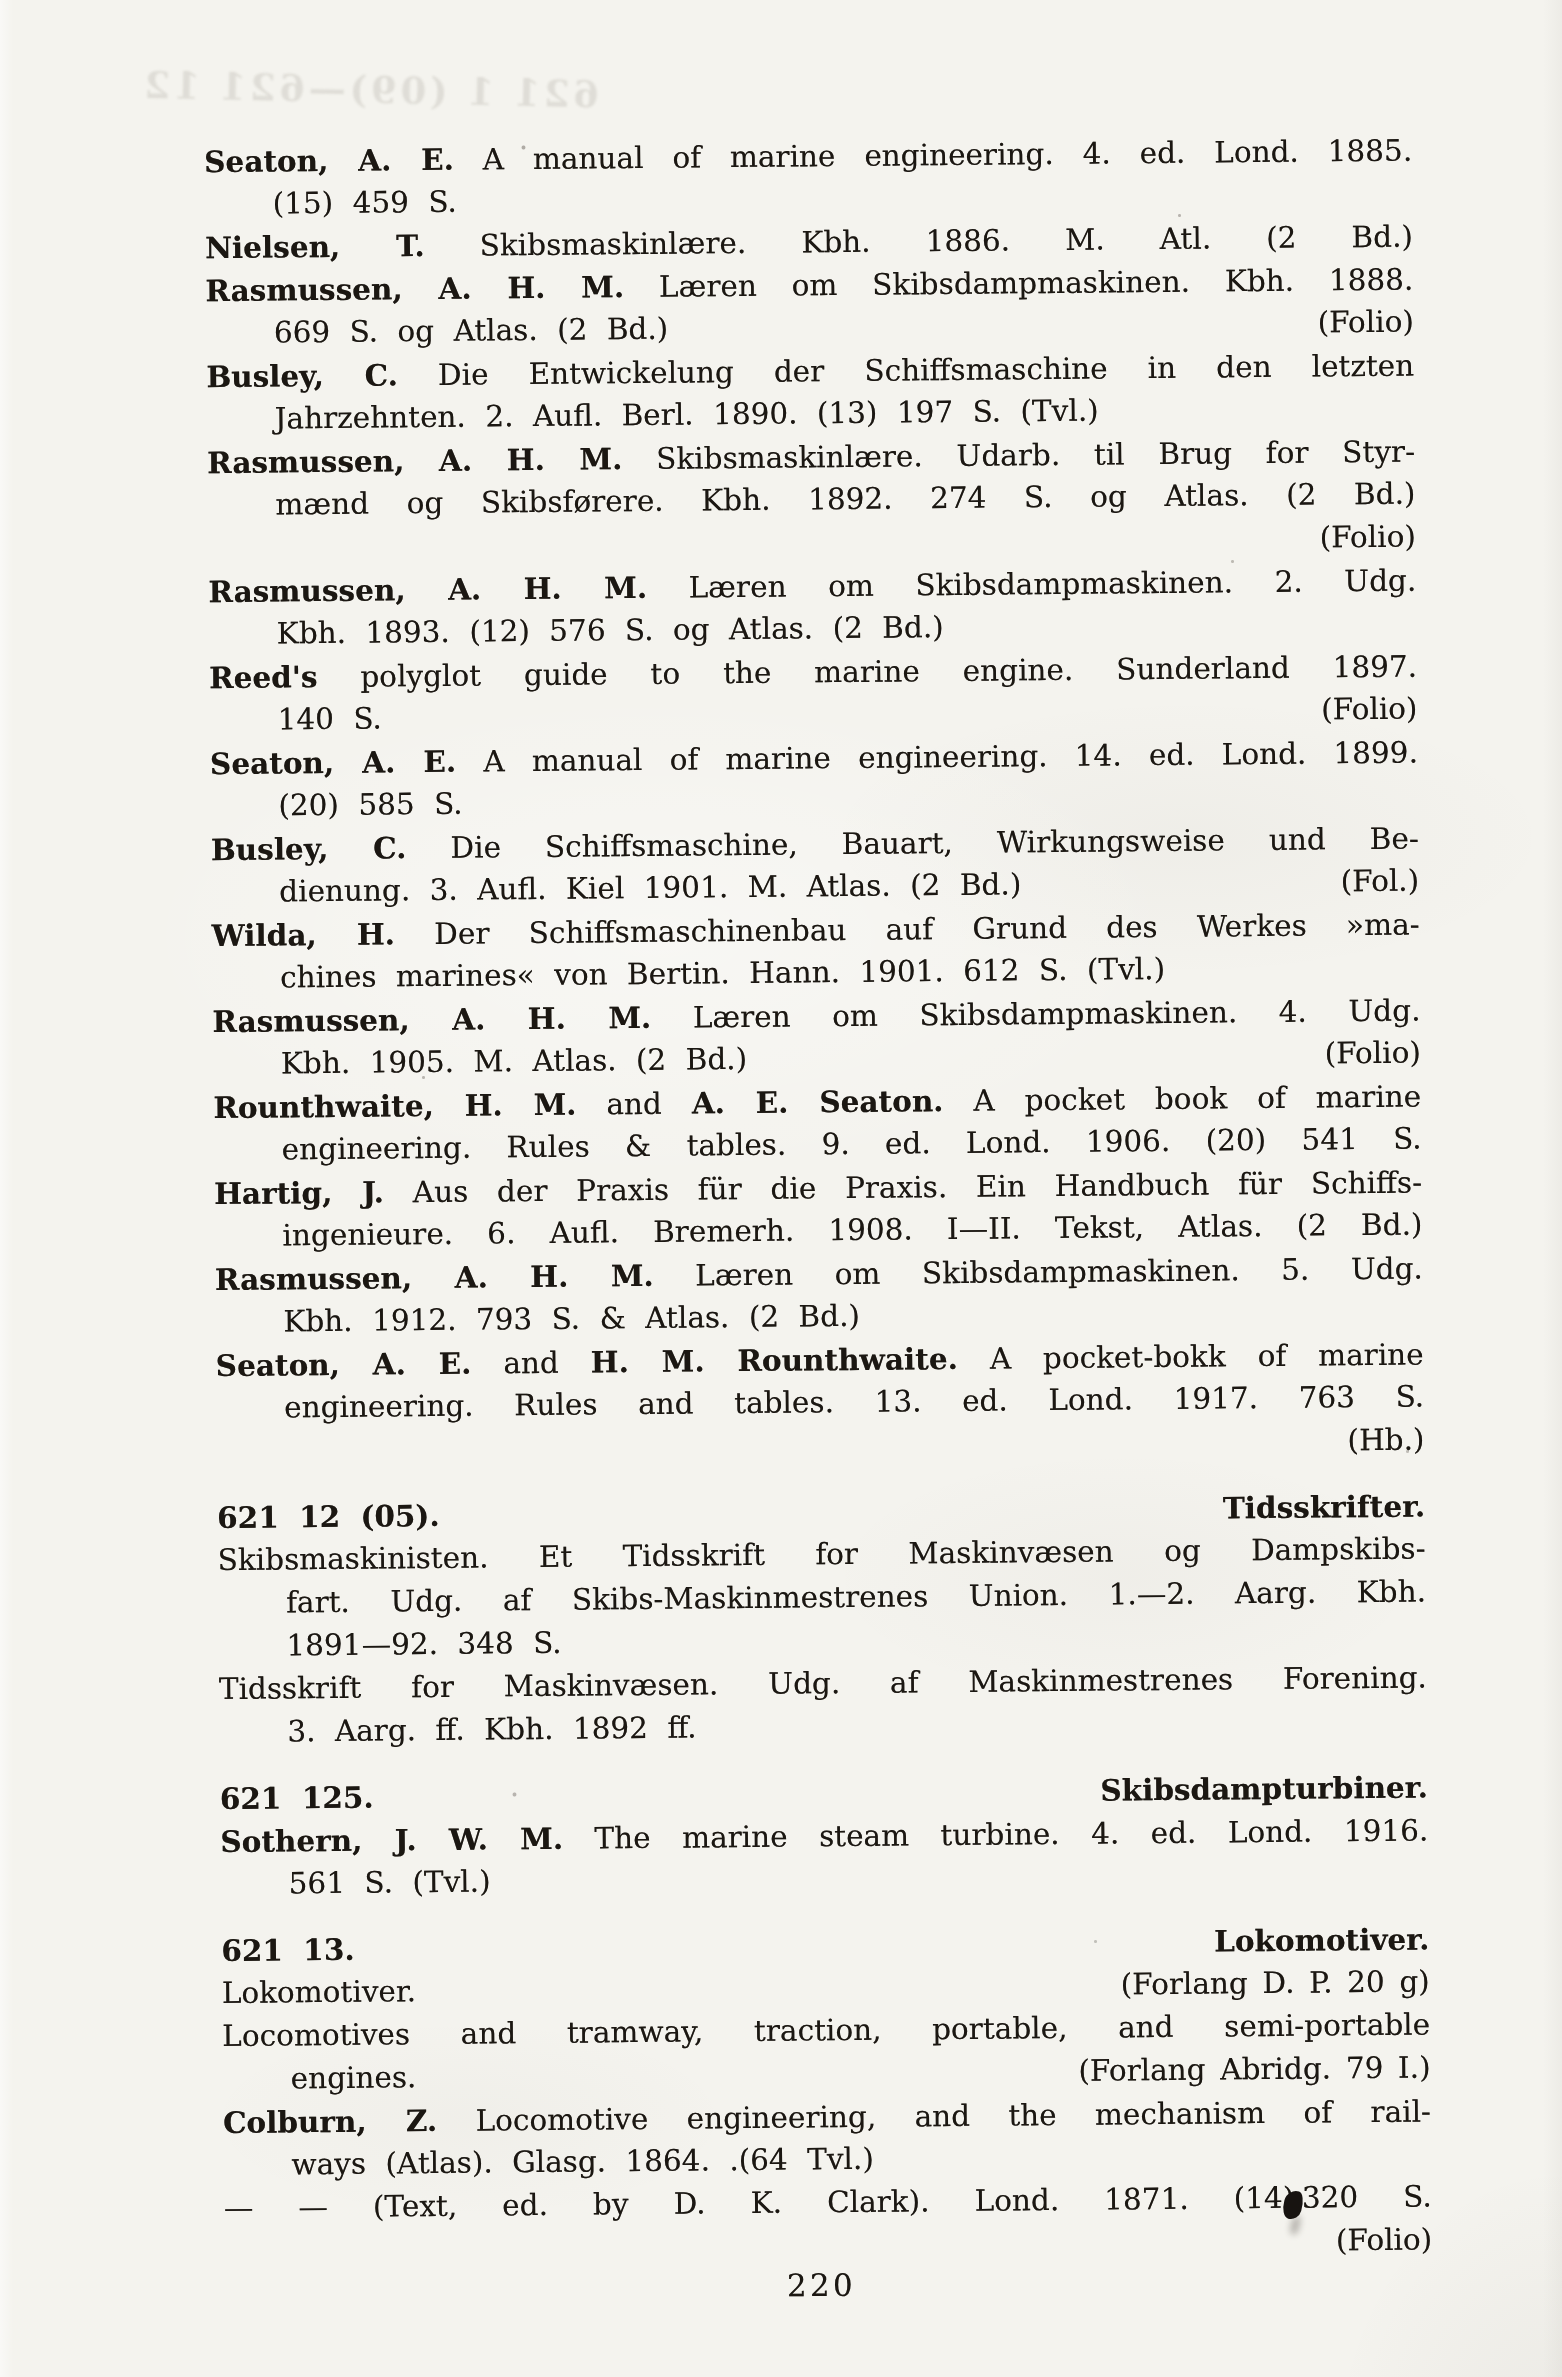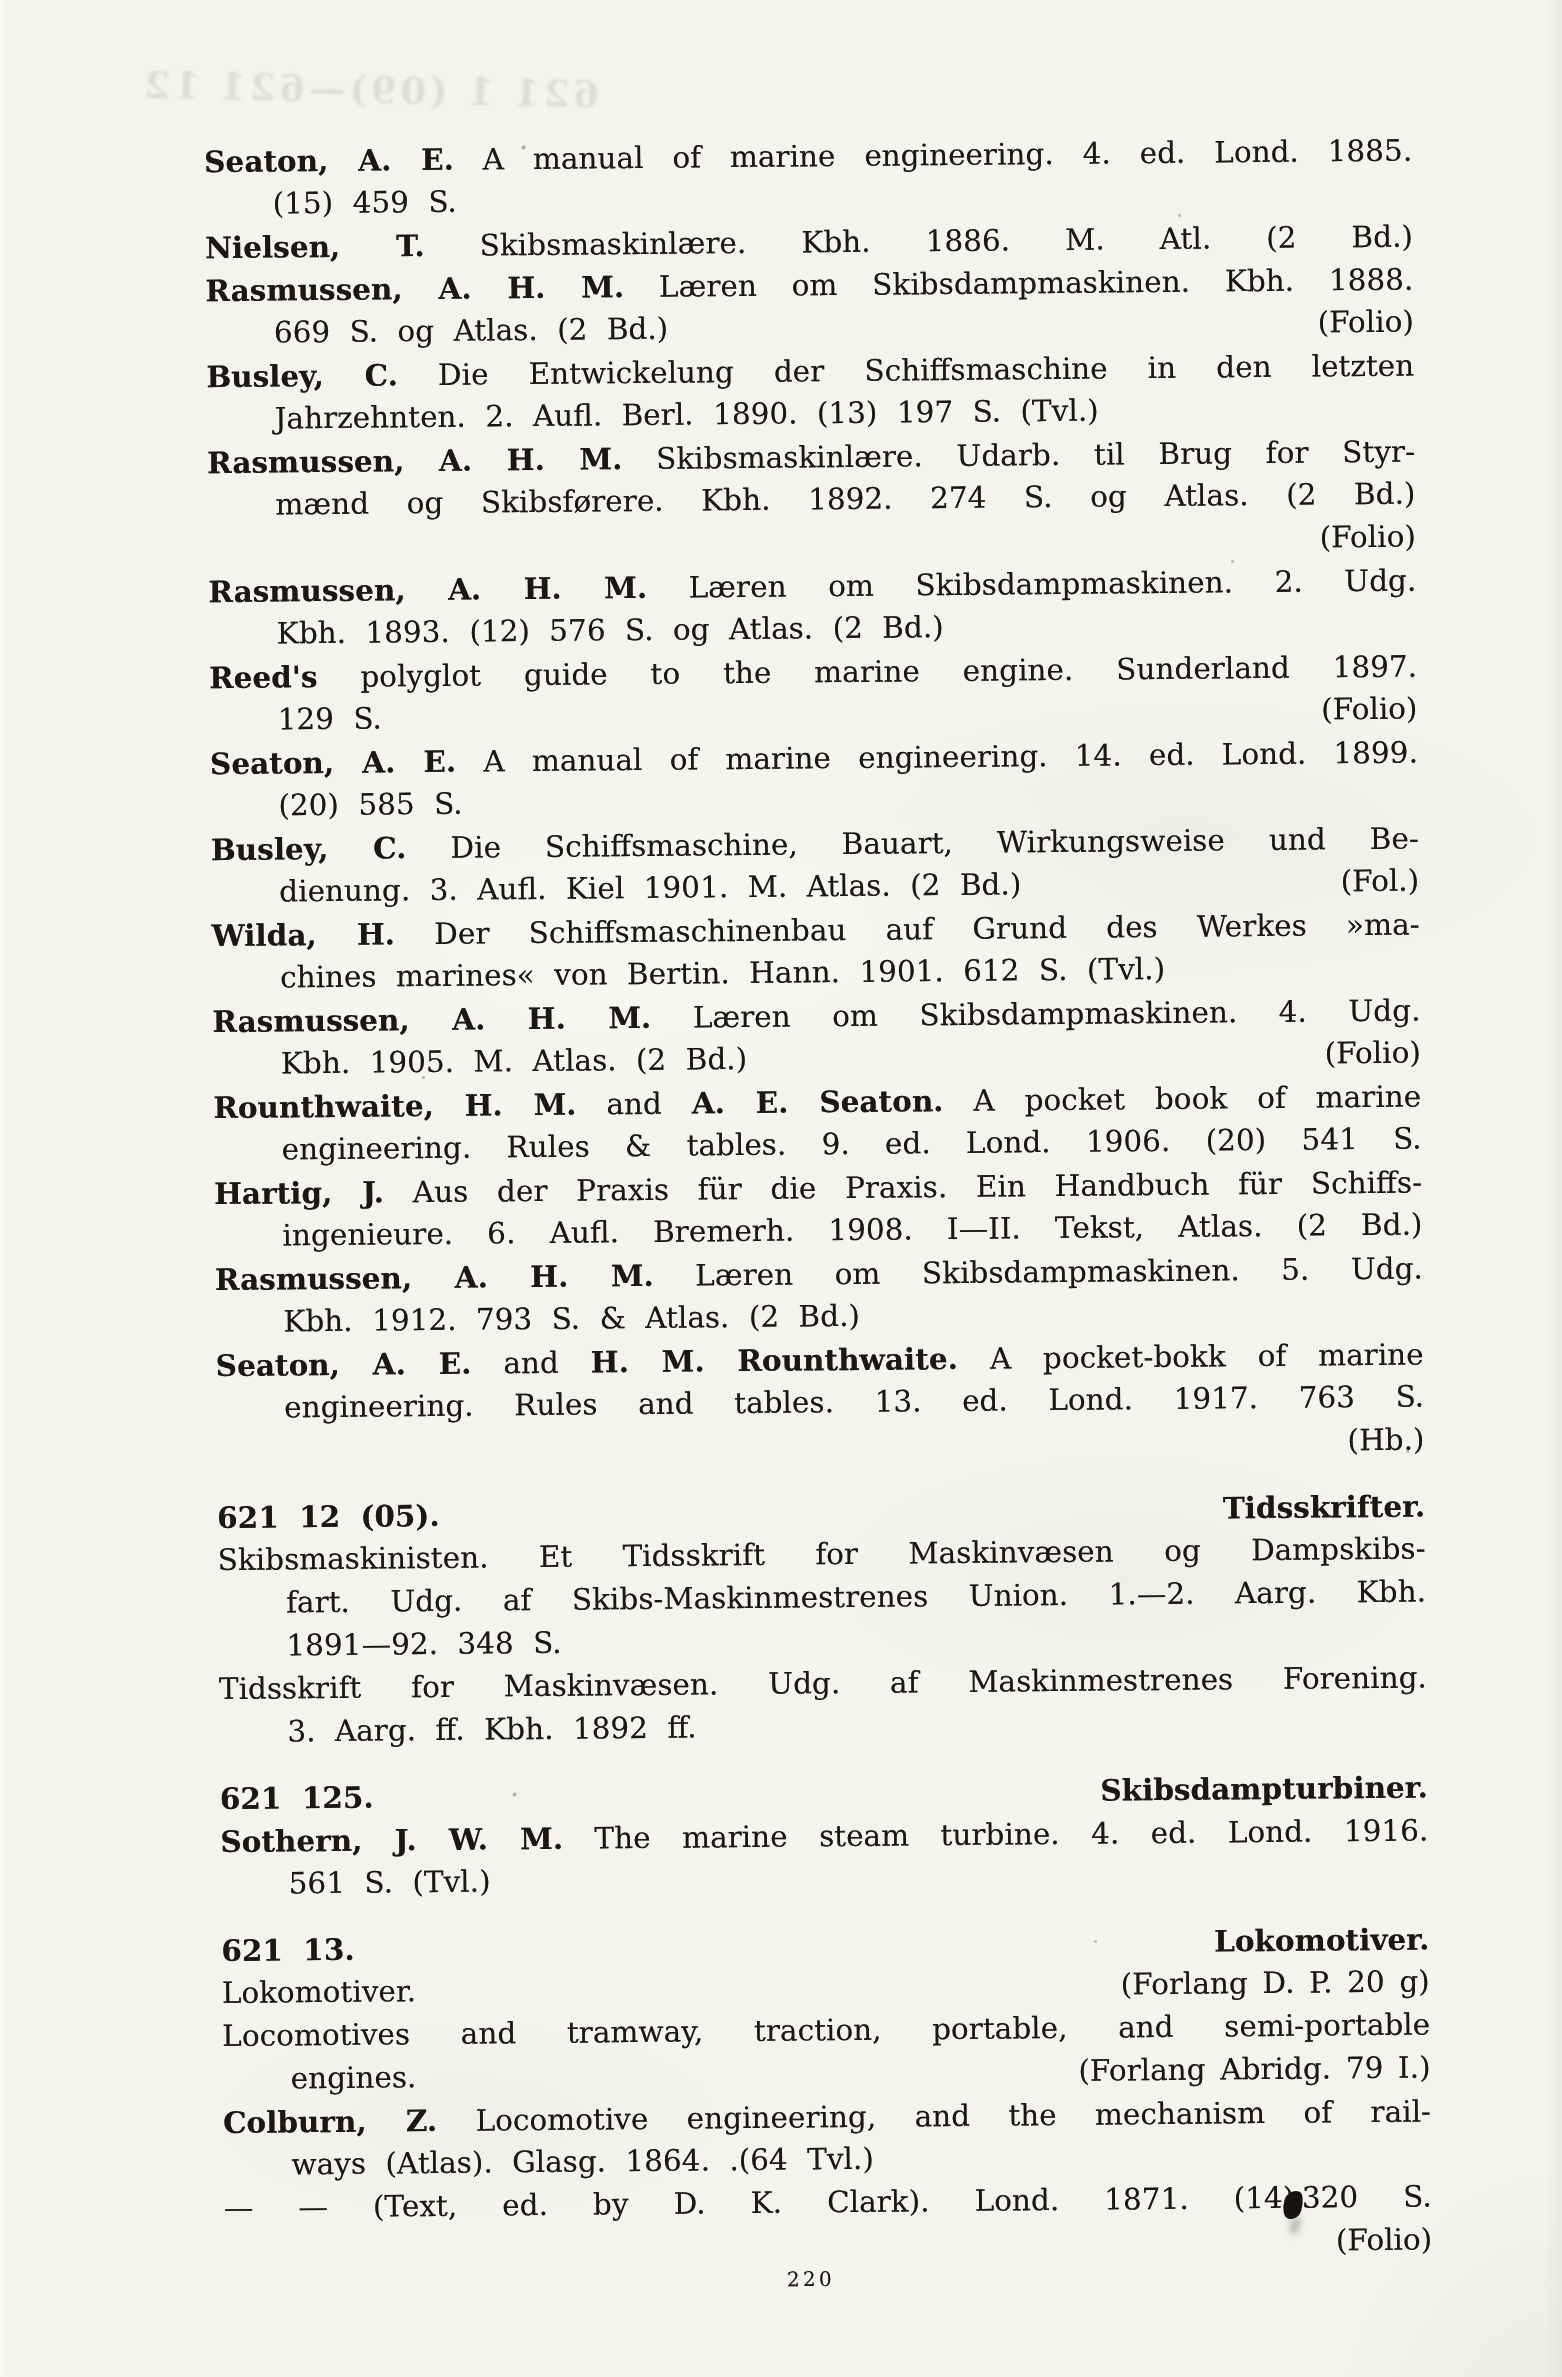--- a/index.html
+++ b/index.html
@@ -57,21 +57,21 @@
   .entry,.section{display:block;}
   .blot{
     display:inline-block;width:19px;height:28.5px;background:#171310;
     border-radius:62% 38% 55% 45% / 42% 62% 38% 58%;
     transform:rotate(16deg) translateY(4.8px);
     margin:0 -1.9px 0 -9.5px;vertical-align:middle;
     box-shadow:7.6px 19px 6.7px -4.8px rgba(40,32,26,0.28);
   }
   .page-number{
     position:absolute;left:787px;top:2267px;
-    font-size:20px;letter-spacing:3.3px;
+    font-size:31px;letter-spacing:3.3px;
     text-shadow:0 0 0.6px rgba(27,22,16,0.5);
     transform:rotate(-0.4deg);
   }
 </style>
 </head>
 <body>
 
 <div class="vignette"></div>
 <div class="specks"></div>
 
@@ -100,21 +100,21 @@
         <div class="line indent-1">
           <span class="right-tag">(Folio)</span>
         </div>
       </div>
       <div class="entry">
         <div class="line indent-0 justify"><span class="bold">Rasmussen, A. H. M.</span><span class=""> Læren om Skibsdampmaskinen. 2. Udg.</span></div>
         <div class="line indent-1"><span class="">Kbh. 1893. (12) 576 S. og Atlas. (2 Bd.)</span></div>
       </div>
       <div class="entry">
         <div class="line indent-0 justify"><span class="bold">Reed's</span><span class=""> polyglot guide to the marine engine. Sunderland 1897.</span></div>
-        <div class="line indent-1"><span class="">129 S.</span><span class="right-tag">(Folio)</span></div>
+        <div class="line indent-1"><span class="">140 S.</span><span class="right-tag">(Folio)</span></div>
       </div>
       <div class="entry">
         <div class="line indent-0 justify"><span class="bold">Seaton, A. E.</span><span class=""> A manual of marine engineering. 14. ed. Lond. 1899.</span></div>
         <div class="line indent-1"><span class="">(20) 585 S.</span></div>
       </div>
       <div class="entry">
         <div class="line indent-0 justify"><span class="bold">Busley, C.</span><span class=""> Die Schiffsmaschine, Bauart, Wirkungsweise und Be-</span></div>
         <div class="line indent-1"><span class="">dienung. 3. Aufl. Kiel 1901. M. Atlas. (2 Bd.)</span><span class="right-tag">(Fol.)</span></div>
       </div>
       <div class="entry">

